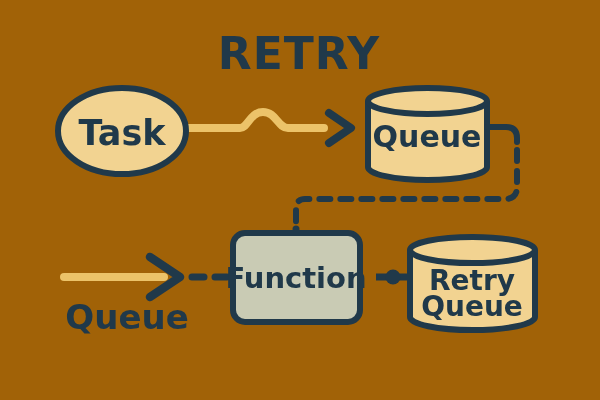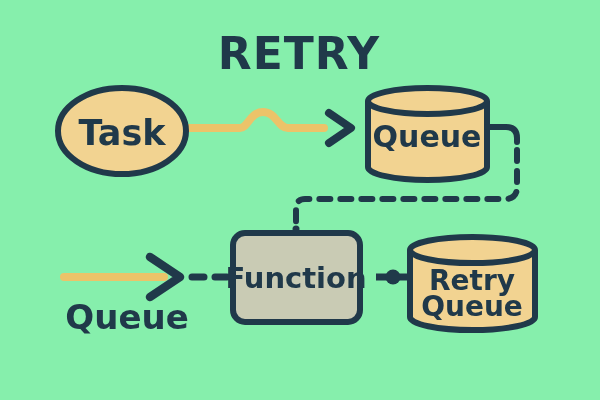--- a/index.html
+++ b/index.html
@@ -1,20 +1,20 @@
 <!DOCTYPE html>
 <html><head>
 <meta charset="utf-8">
 <style>
   html, body { margin: 0; padding: 0; }
   .canvas {
     position: relative;
     width: 600px;
     height: 400px;
-    background: #86efac;
+    background: #a16207;
     overflow: hidden;
     font-family: "DejaVu Sans", sans-serif;
   }
   svg { display: block; }
   .diagram-text {
     font-family: "DejaVu Sans", sans-serif;
     font-weight: bold;
     fill: #20394a;
   }
   .node-fill   { fill: #f2d391; }

